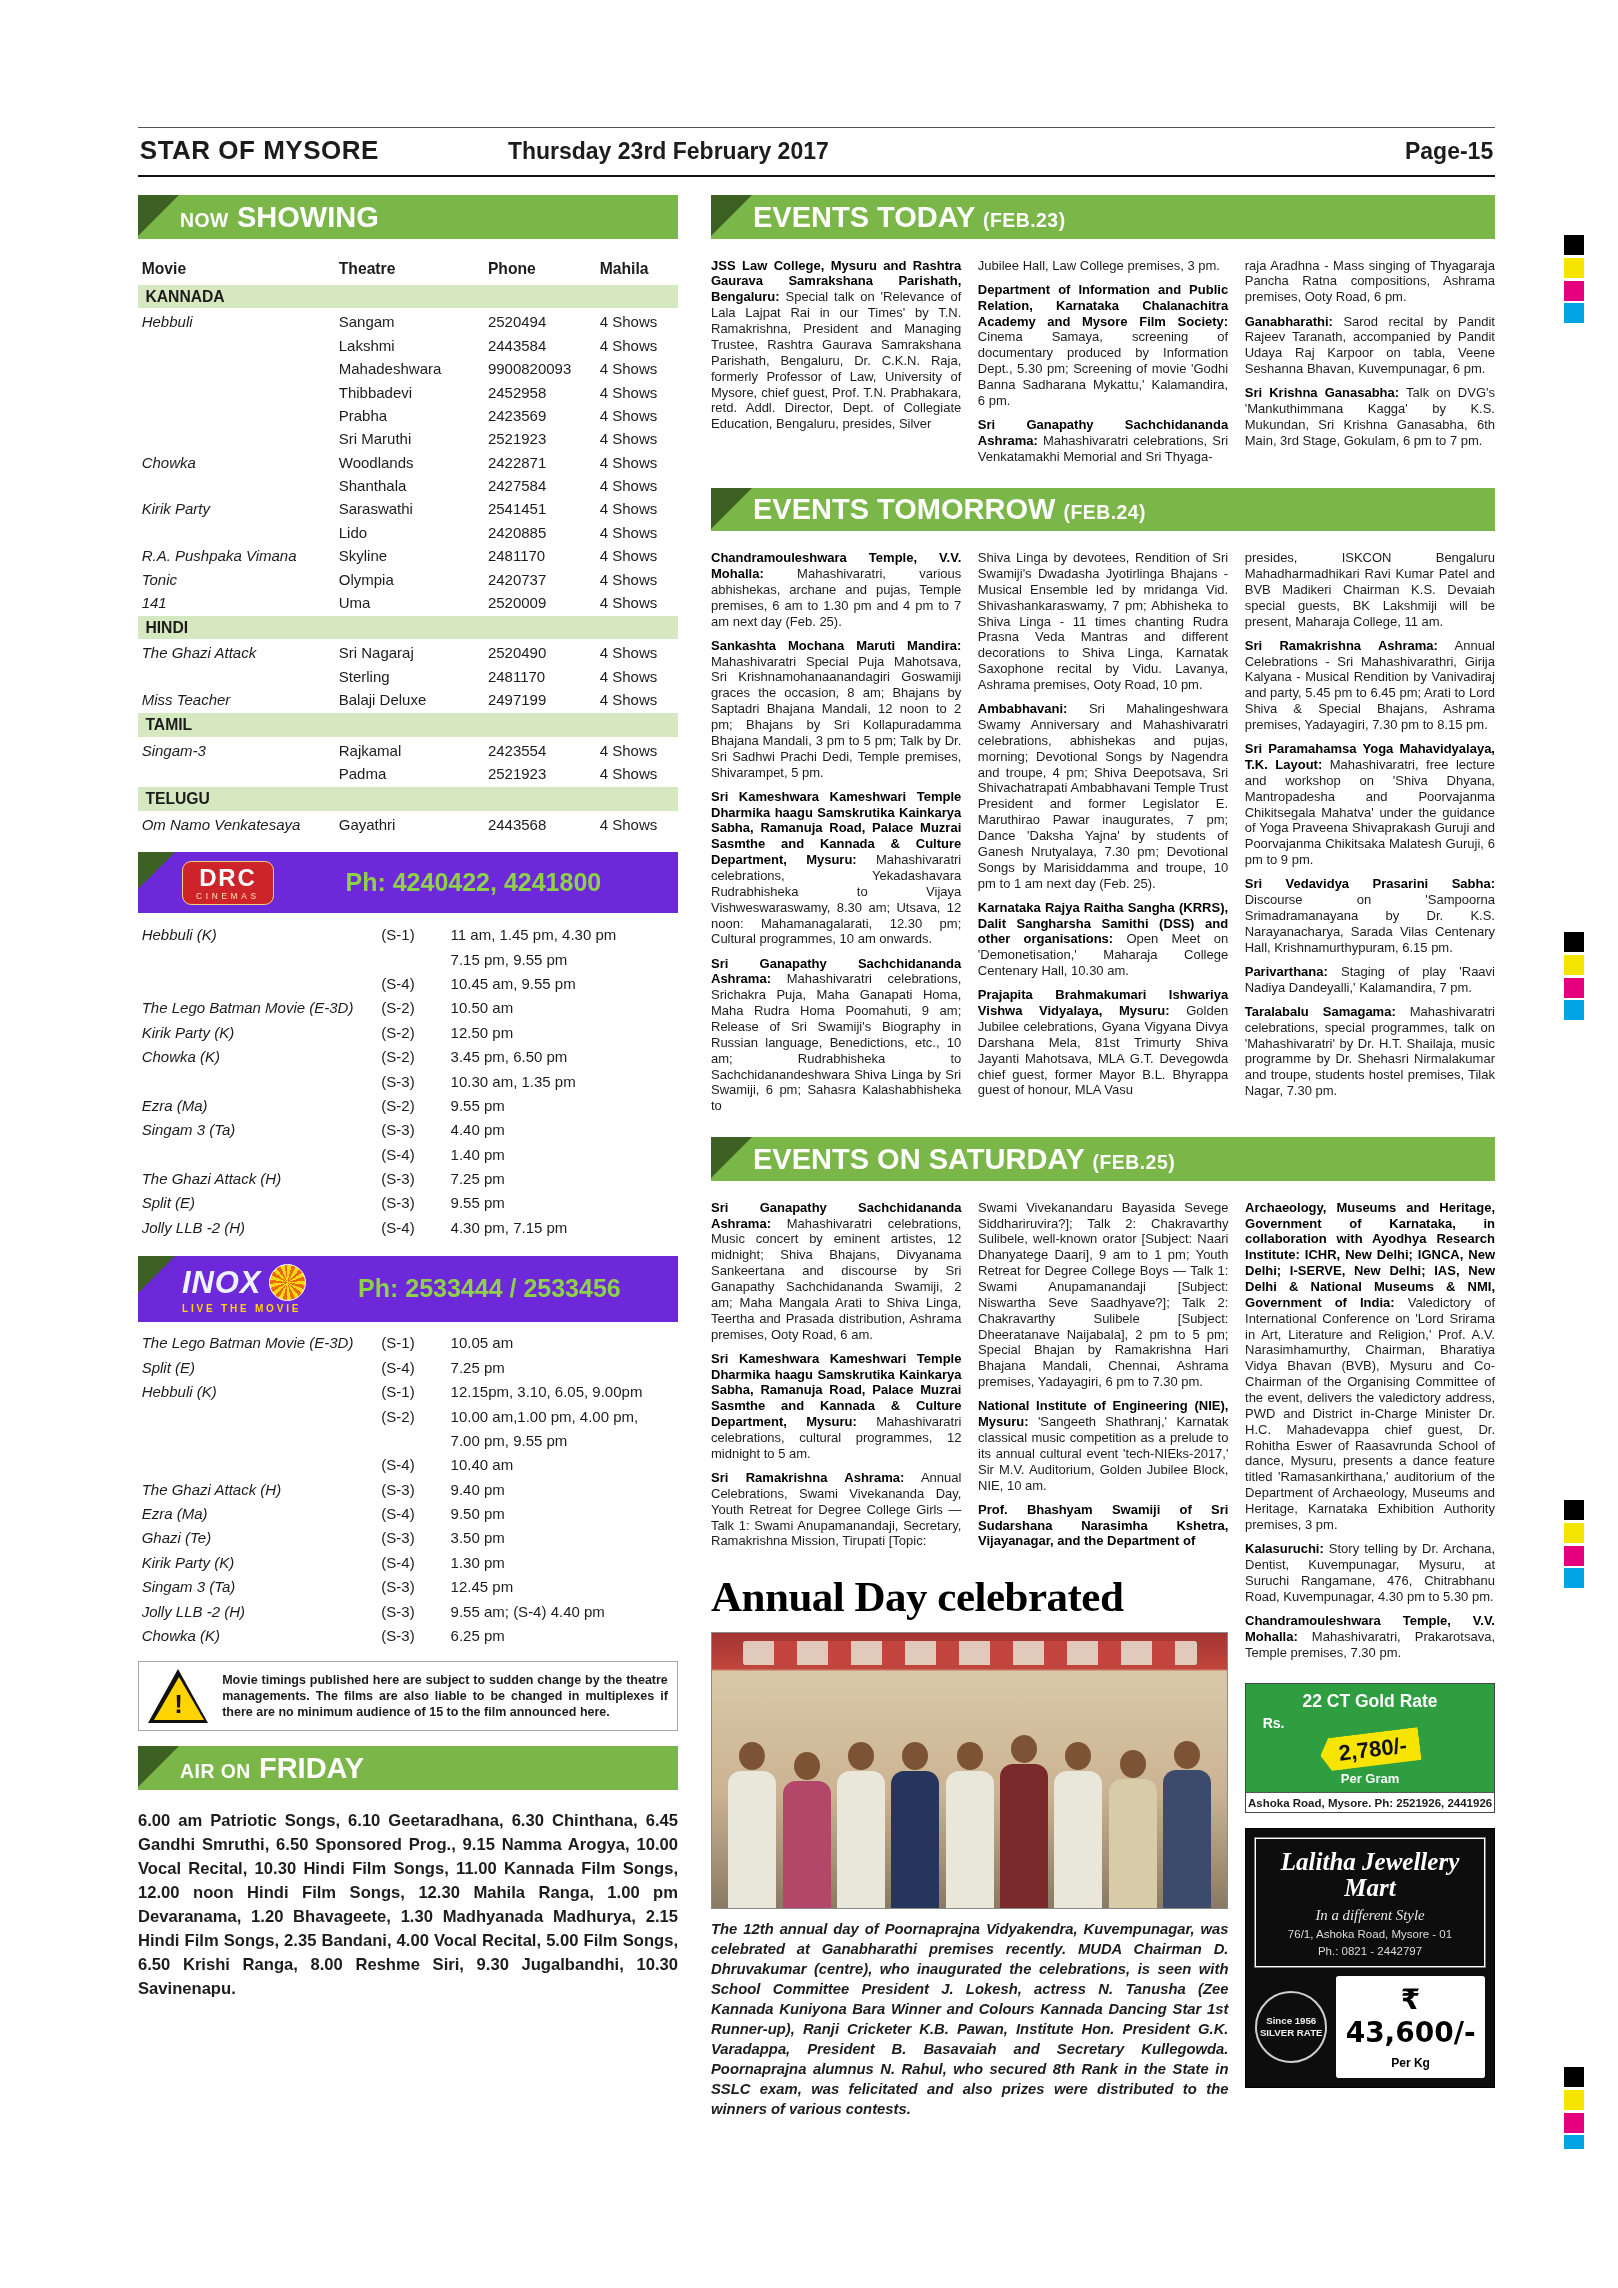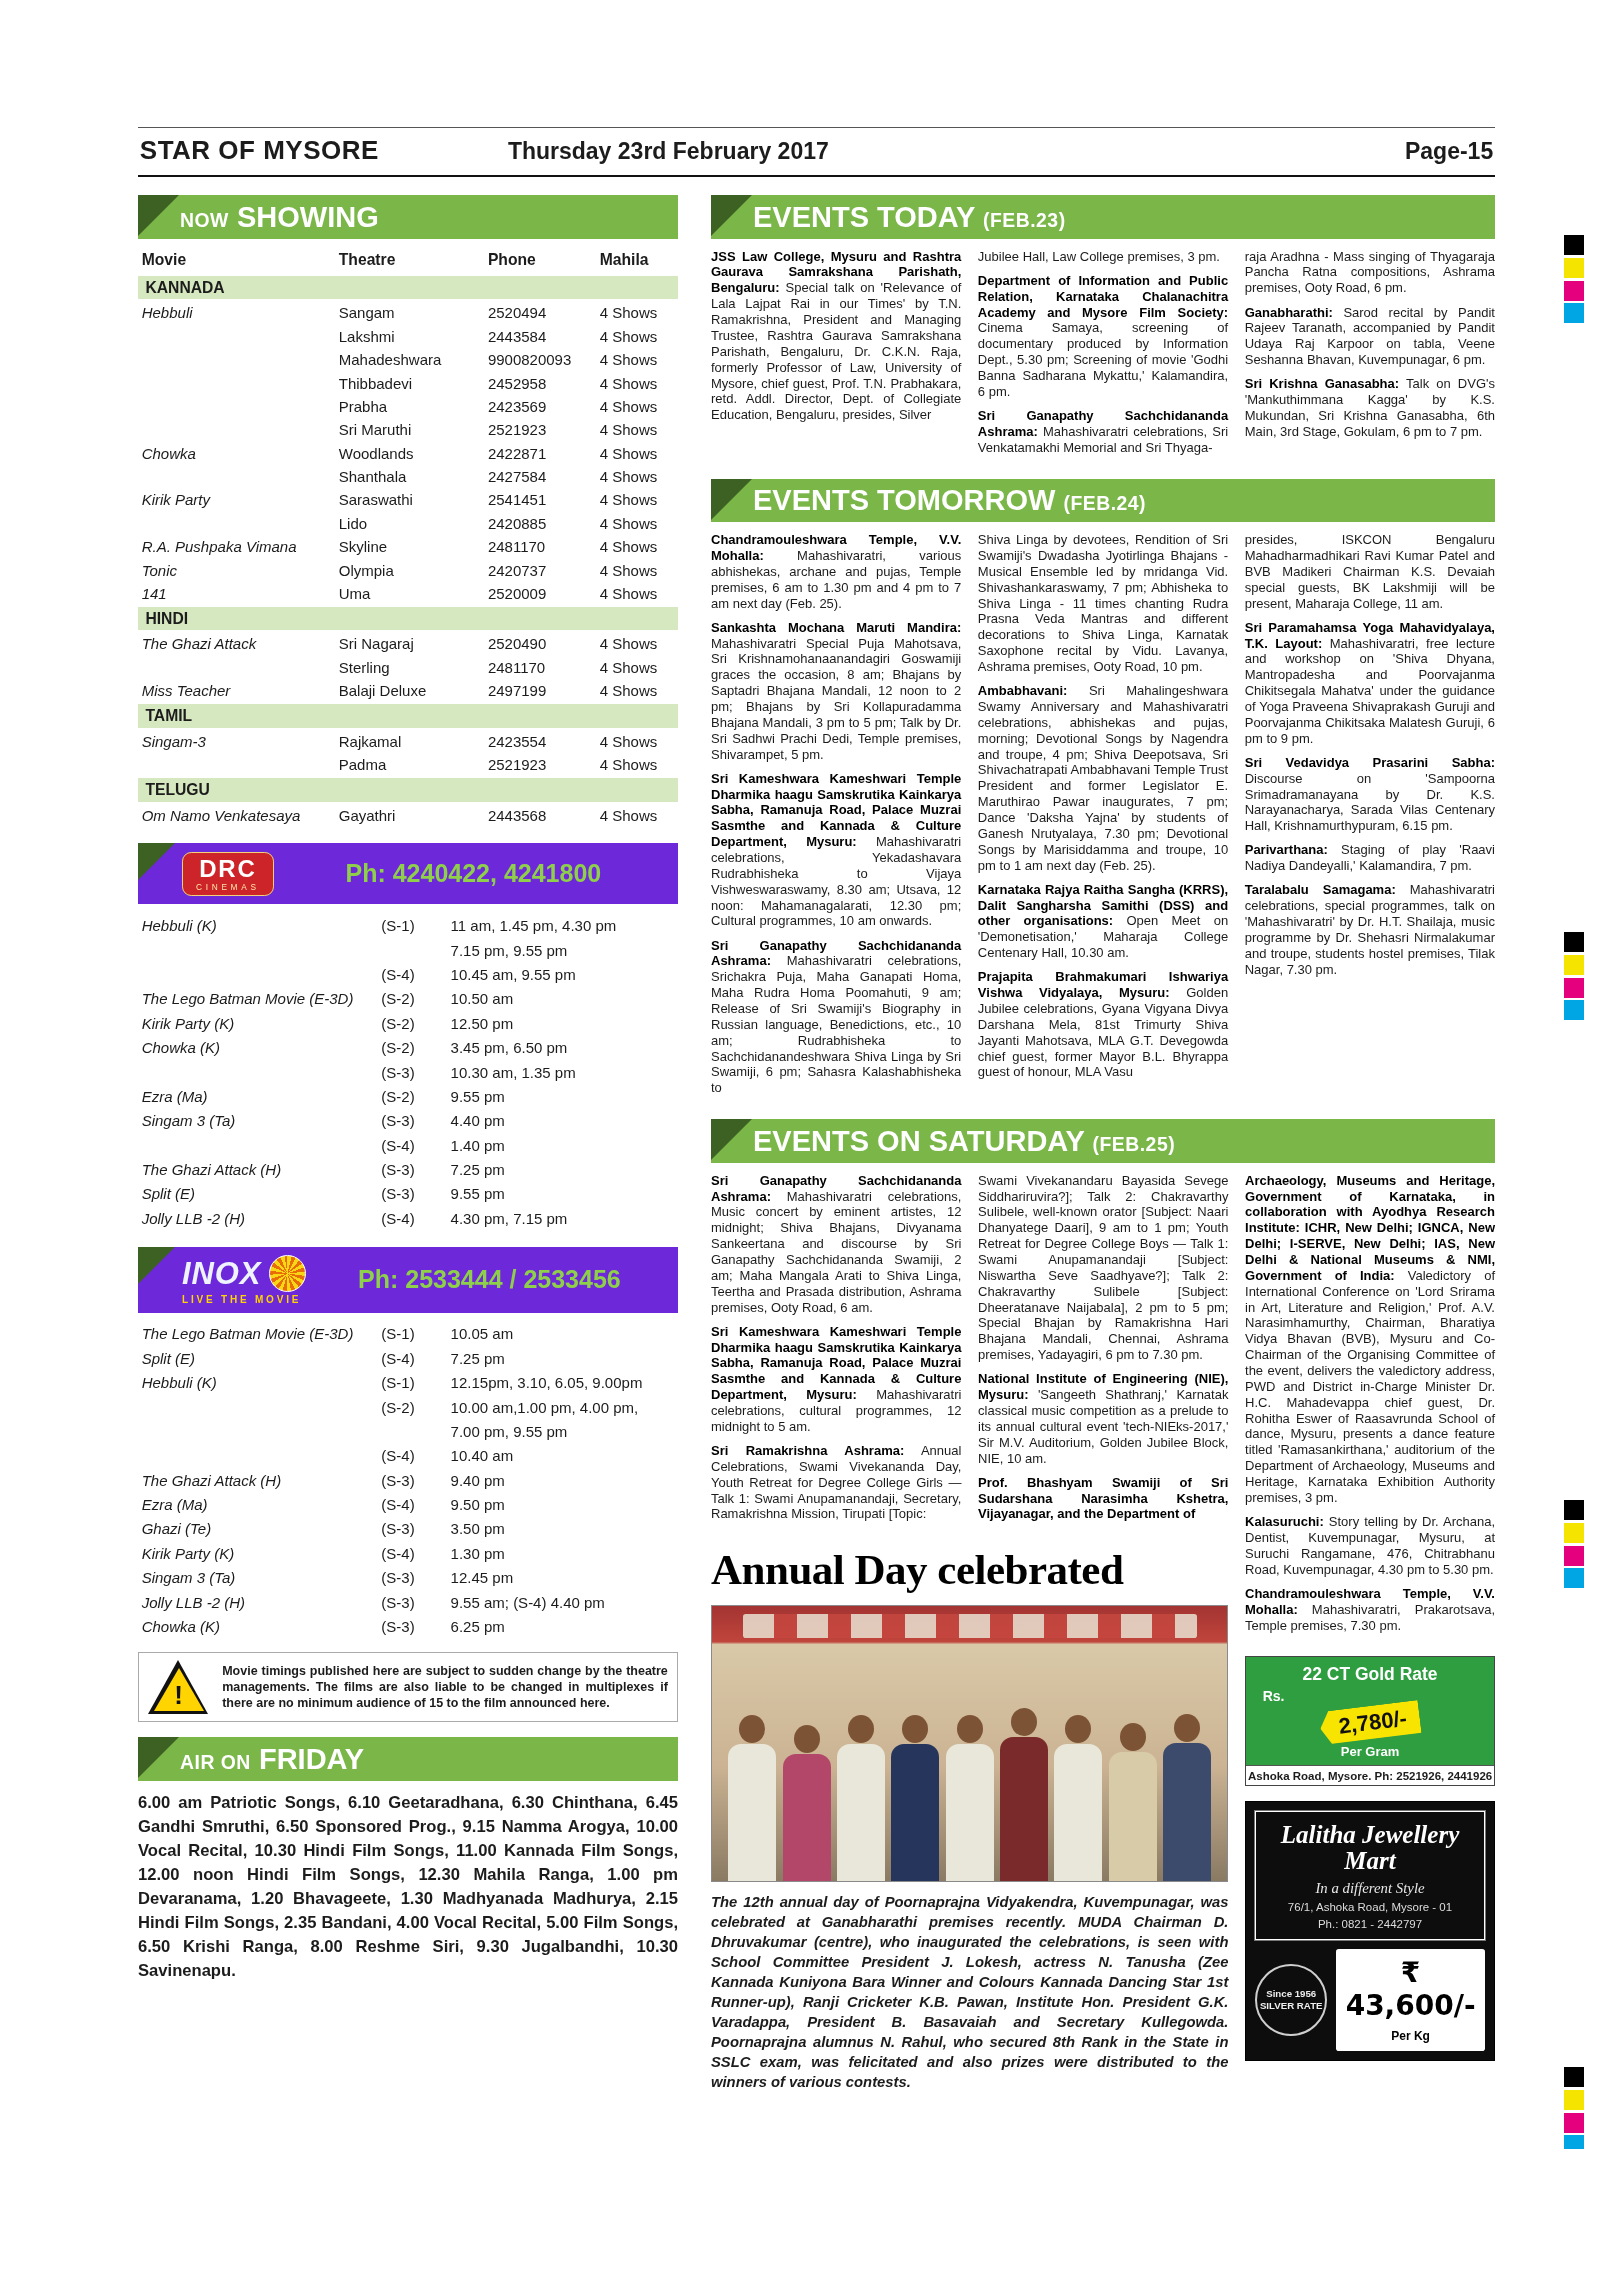--- a/index.html
+++ b/index.html
@@ -15,21 +15,21 @@
   .mh-date{flex:1;font-size:23px;font-weight:bold}
   .mh-page{font-size:23px;font-weight:bold}
 
   
   .main{display:flex;gap:33px;margin-top:18.5px}
   .col-left{width:540px;flex:0 0 540px}
   .col-right{flex:1;min-width:0}
 
   
   .gbar{position:relative;background:#7ab648;color:#fff;font-weight:bold;
-        padding:6.5px 11px 6.5px 42px;margin-bottom:10px;line-height:1.05;white-space:nowrap}
+        padding:6.5px 11px 6.5px 42px;margin-bottom:19px;line-height:1.05;white-space:nowrap}
   .gbar::before{content:"";position:absolute;left:0;top:0;
         border-top:41px solid #3c6123;border-right:41px solid transparent}
   .gbig{font-size:29px;position:relative;z-index:1}
   .gsmall{font-size:19.4px;position:relative;z-index:1;letter-spacing:0.5px}
 
   
   .ns-head{display:flex;font-weight:bold;font-size:15.7px;padding:2.8px 3.7px 4.6px}
   .lang-bar{background:#d6e8c0;font-weight:bold;font-size:15.7px;padding:2.8px 7.4px;margin:1.8px 0}
   .ns-row{display:flex;font-size:15px;padding:3.2px 3.7px}
   .c-movie{width:37%;font-style:italic}
@@ -486,20 +486,21 @@
               <p><b>Sri Ganapathy Sachchidananda Ashrama:</b> Mahashivaratri celebrations, Srichakra Puja, Maha Ganapati Homa, Maha Rudra Homa Poomahuti, 9 am; Release of Sri Swamiji's Biography in Russian language, Benedictions, etc., 10 am; Rudrabhisheka to Sachchidanandeshwara Shiva Linga by Sri Swamiji, 6 pm; Sahasra Kalashabhisheka to</p>
             </div>
             <div class="ev-col">
               <p>Shiva Linga by devotees, Rendition of Sri Swamiji's Dwadasha Jyotirlinga Bhajans - Musical Ensemble led by mridanga Vid. Shivashankaraswamy, 7 pm; Abhisheka to Shiva Linga - 11 times chanting Rudra Prasna Veda Mantras and different decorations to Shiva Linga, Karnatak Saxophone recital by Vidu. Lavanya, Ashrama premises, Ooty Road, 10 pm.</p>
               <p><b>Ambabhavani:</b> Sri Mahalingeshwara Swamy Anniversary and Mahashivaratri celebrations, abhishekas and pujas, morning; Devotional Songs by Nagendra and troupe, 4 pm; Shiva Deepotsava, Sri Shivachatrapati Ambabhavani Temple Trust President and former Legislator E. Maruthirao Pawar inaugurates, 7 pm; Dance 'Daksha Yajna' by students of Ganesh Nrutyalaya, 7.30 pm; Devotional Songs by Marisiddamma and troupe, 10 pm to 1 am next day (Feb. 25).</p>
               <p><b>Karnataka Rajya Raitha Sangha (KRRS), Dalit Sangharsha Samithi (DSS) and other organisations:</b> Open Meet on 'Demonetisation,' Maharaja College Centenary Hall, 10.30 am.</p>
               <p><b>Prajapita Brahmakumari Ishwariya Vishwa Vidyalaya, Mysuru:</b> Golden Jubilee celebrations, Gyana Vigyana Divya Darshana Mela, 81st Trimurty Shiva Jayanti Mahotsava, MLA G.T. Devegowda chief guest, former Mayor B.L. Bhyrappa guest of honour, MLA Vasu</p>
             </div>
             <div class="ev-col">
               <p>presides, ISKCON Bengaluru Mahadharmadhikari Ravi Kumar Patel and BVB Madikeri Chairman K.S. Devaiah special guests, BK Lakshmiji will be present, Maharaja College, 11 am.</p>
+              <p><b>Sri Ramakrishna Ashrama:</b> Annual Celebrations - Sri Mahashivarathri, Girija Kalyana - Musical Rendition by Vanivadiraj and party, 5.45 pm to 6.45 pm; Arati to Lord Shiva &amp; Special Bhajans, Ashrama premises, Yadayagiri, 7.30 pm to 8.15 pm.</p>
               <p><b>Sri Paramahamsa Yoga Mahavidyalaya, T.K. Layout:</b> Mahashivaratri, free lecture and workshop on 'Shiva Dhyana, Mantropadesha and Poorvajanma Chikitsegala Mahatva' under the guidance of Yoga Praveena Shivaprakash Guruji and Poorvajanma Chikitsaka Malatesh Guruji, 6 pm to 9 pm.</p>
               <p><b>Sri Vedavidya Prasarini Sabha:</b> Discourse on 'Sampoorna Srimadramanayana by Dr. K.S. Narayanacharya, Sarada Vilas Centenary Hall, Krishnamurthypuram, 6.15 pm.</p>
               <p><b>Parivarthana:</b> Staging of play 'Raavi Nadiya Dandeyalli,' Kalamandira, 7 pm.</p>
               <p><b>Taralabalu Samagama:</b> Mahashivaratri celebrations, special programmes, talk on 'Mahashivaratri' by Dr. H.T. Shailaja, music programme by Dr. Shehasri Nirmalakumar and troupe, students hostel premises, Tilak Nagar, 7.30 pm.</p>
             </div>
           </div>
 
         <div class="gbar">
           <span class="gbig">EVENTS ON SATURDAY </span><span class="gsmall">(FEB.25)</span>
         </div>

